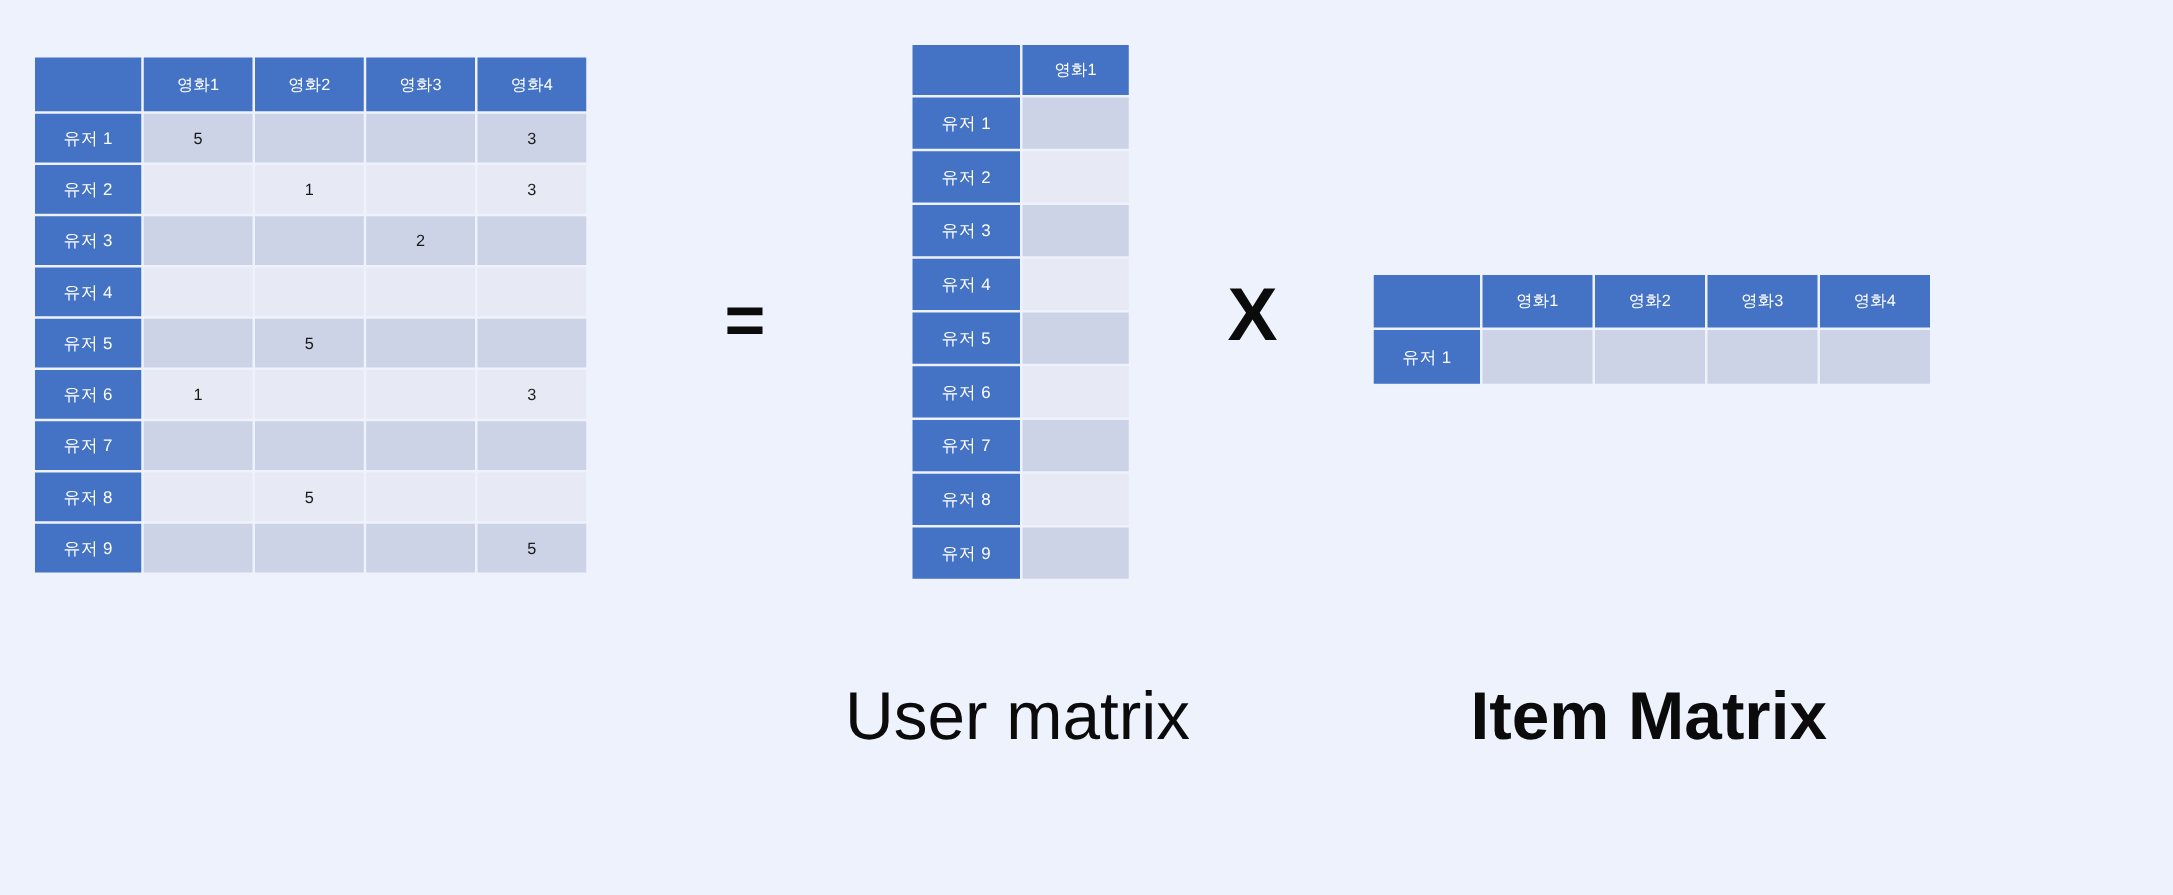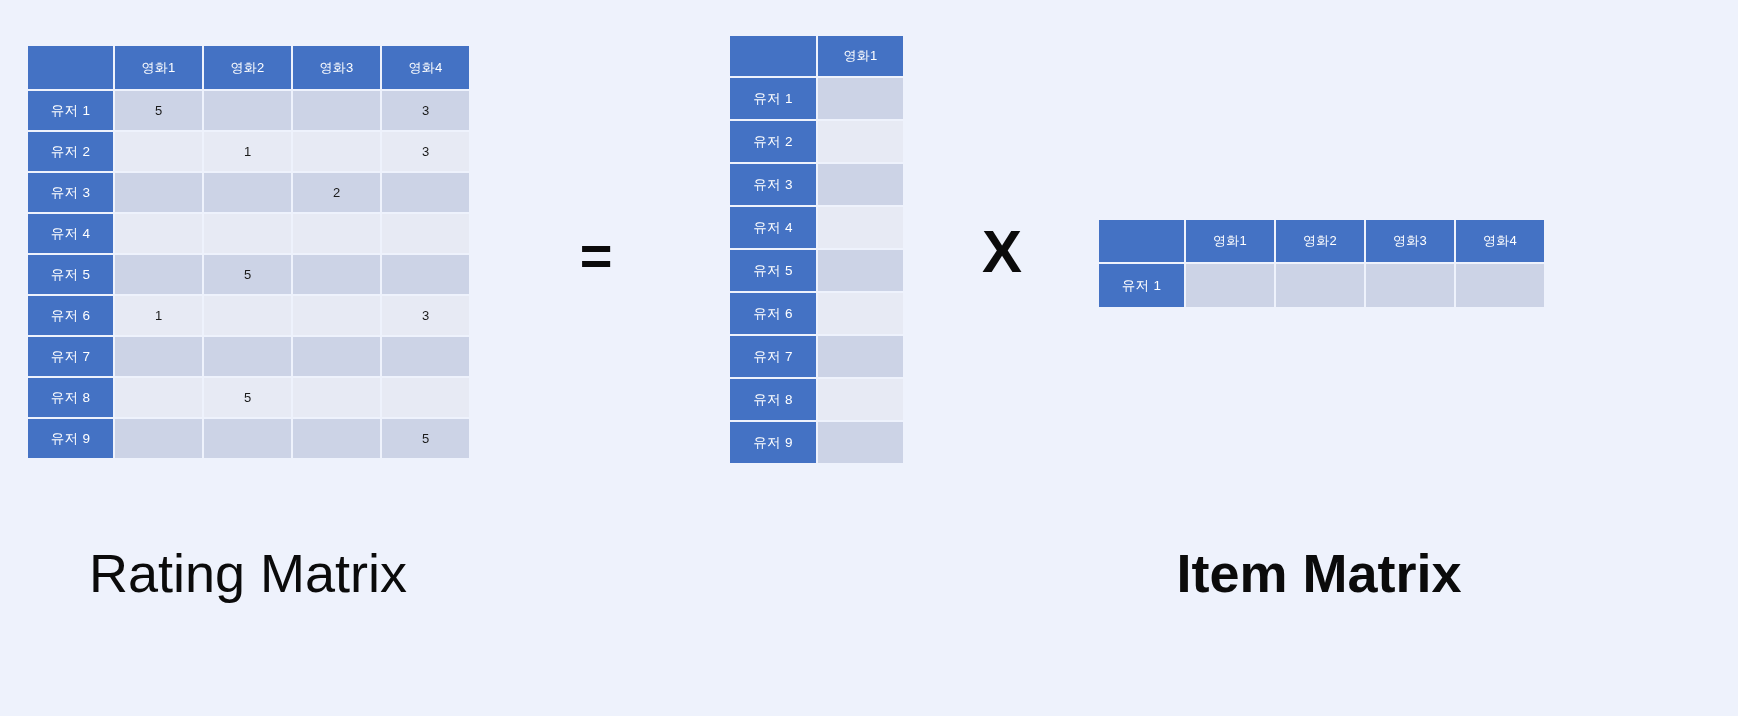--- a/index.html
+++ b/index.html
@@ -267,18 +267,18 @@
         <tr class="bodyrow">
           <td class="rowhdr colw-label">유저 1</td>
           <td class="cell colw-movie odd"></td>
           <td class="cell colw-movie odd"></td>
           <td class="cell colw-movie odd"></td>
           <td class="cell colw-movie odd"></td>
         </tr>
       </tbody>
   </table>
 
-  <div class="caption" id="caption-rating">Rating Matrix</div>
-
+
+  <div class="caption" id="caption-user">User matrix</div>
 
   <div class="caption" id="caption-item">Item Matrix</div>
 
 </div>
 
 </body></html>

